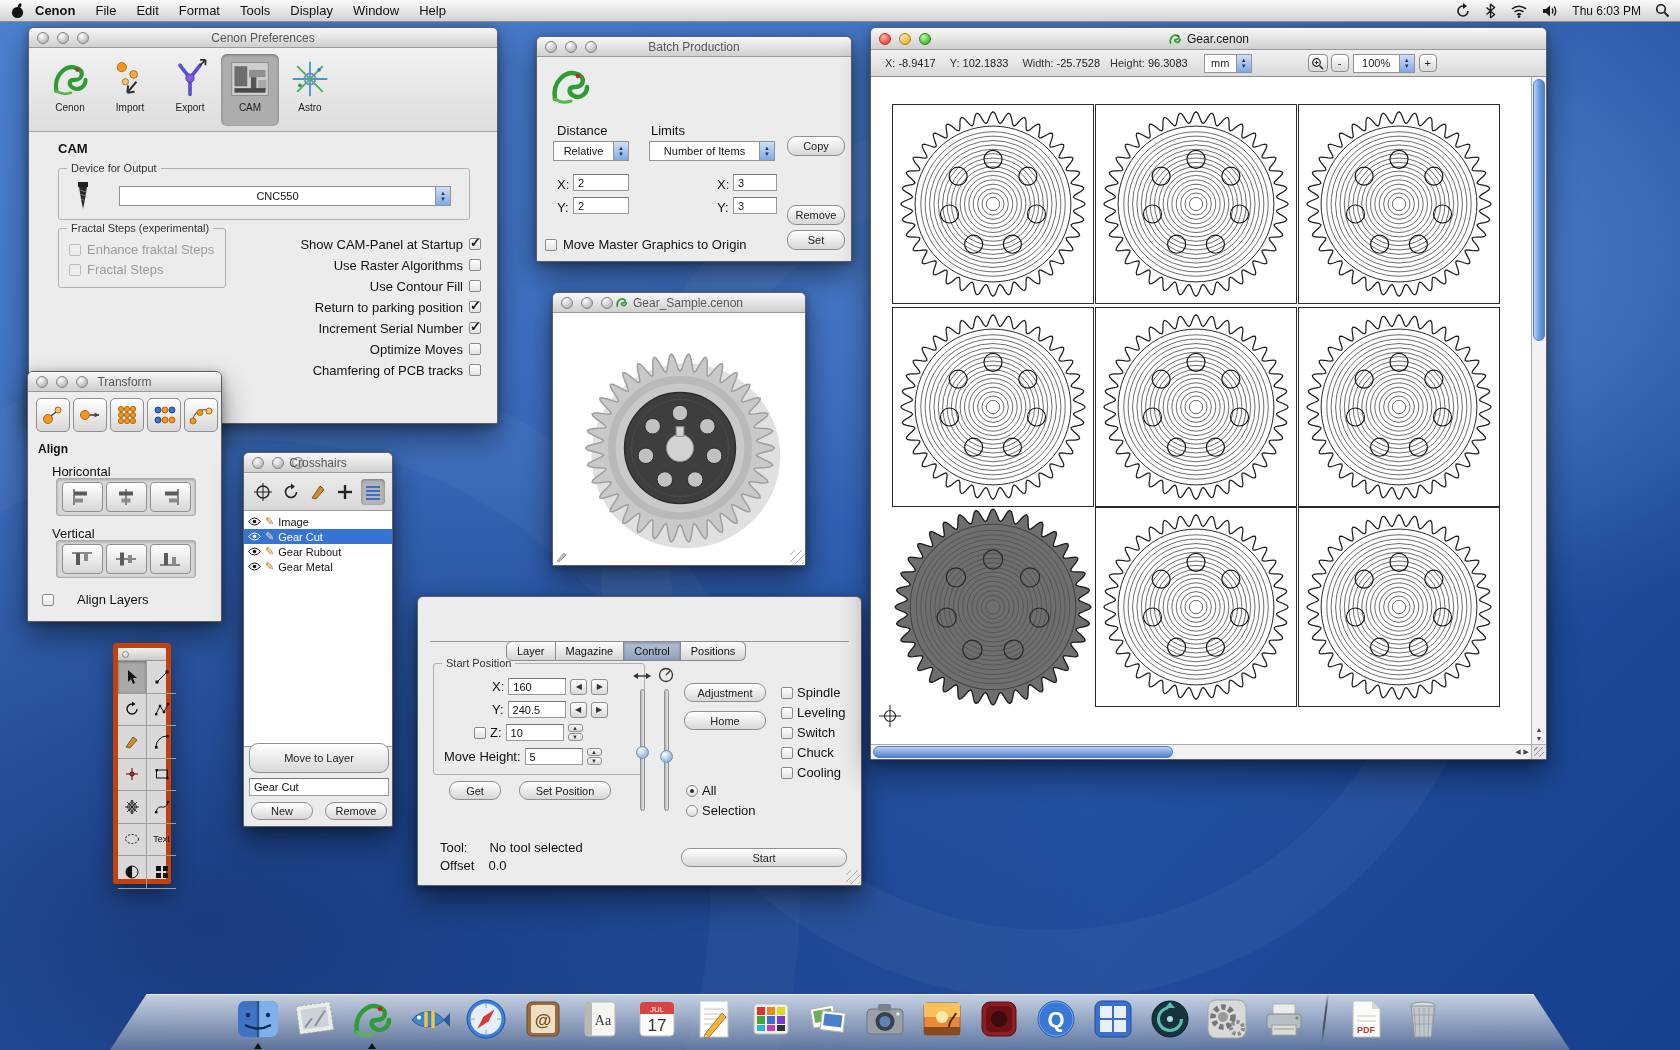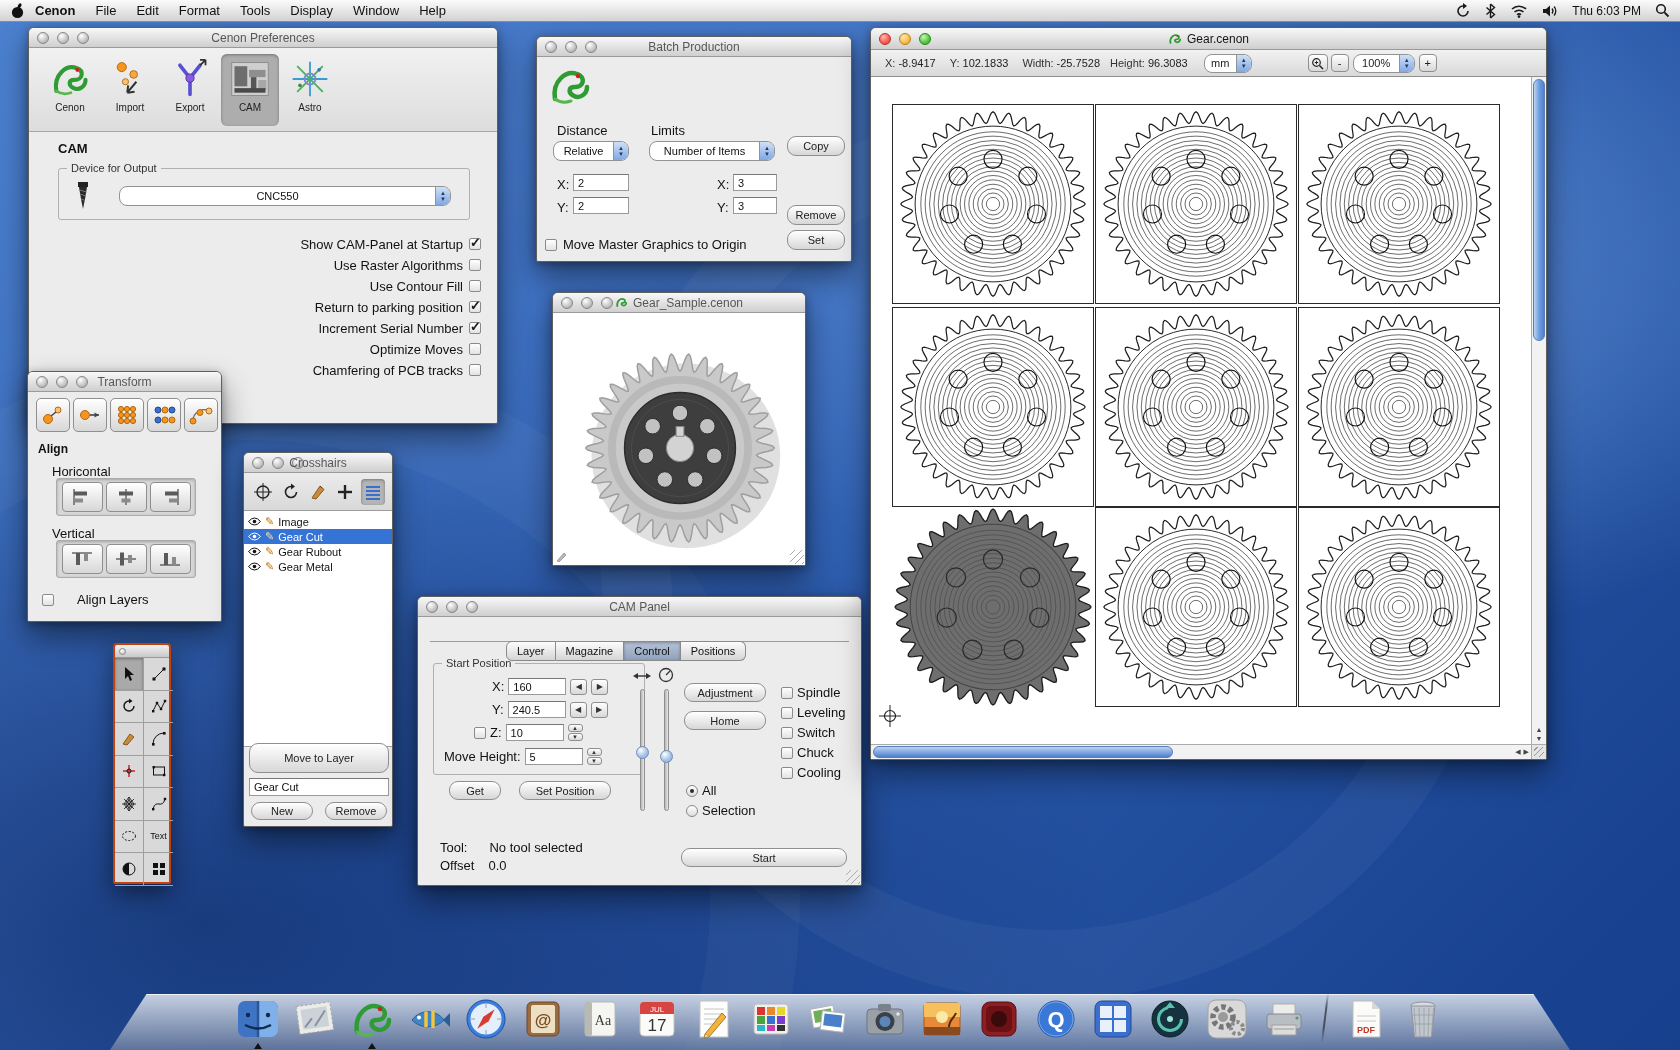--- a/index.html
+++ b/index.html
@@ -42,21 +42,21 @@
 .active .tlb.r{background:radial-gradient(circle at 35% 30%,#ffb9b4,#f65b50 60%,#d73c31);border-color:#b33126}
 .active .tlb.y{background:radial-gradient(circle at 35% 30%,#ffe9b3,#f8bd46 60%,#dd9c22);border-color:#b7821c}
 .active .tlb.g{background:radial-gradient(circle at 35% 30%,#c9f5b9,#4fc93c 60%,#30a324);border-color:#2c831e}
 
 .gbox{position:absolute;border:1px solid #b0b0b0;border-radius:3px}
 .glegend{position:absolute;top:-7px;left:8px;background:#ececec;padding:0 4px;font-size:11px;color:#333;white-space:nowrap}
 .btn{display:flex;align-items:center;justify-content:center;font-size:11px;color:#222;
   border:1px solid #8f8f8f;border-radius:9px;background:linear-gradient(#ffffff,#d7d7d7);
   box-shadow:inset 0 1px 0 #fff}
 .tf{background:#fff;border:1px solid #9a9a9a;border-top-color:#777;font-size:11px;padding:1px 4px;display:flex;align-items:center}
-.combo{display:flex;border:1px solid #939393;border-radius:8px;background:#fff;overflow:hidden;font-size:11px}
+.combo{display:flex;border:1px solid #939393;border-radius:0;background:#fff;overflow:hidden;font-size:11px}
 .cval{flex:1;display:flex;align-items:center;justify-content:center;padding:0 4px;white-space:nowrap}
 .ccap{width:15px;display:flex;flex-direction:column;align-items:center;justify-content:center;
   background:linear-gradient(#cfe0f7,#7fa9e4);border-left:1px solid #939393;color:#25365a;font-size:6px;line-height:6px}
 .cb{width:12px;height:12px;flex:0 0 12px;background:linear-gradient(#fff,#e2e2e2);border:1px solid #8a8a8a;border-radius:2px;position:relative}
 .cb[data-checked="true"]::after{content:"\2713";position:absolute;left:0px;top:-4px;font-size:13px;font-weight:bold;color:#1a1a1a}
 .cb.dis{background:#ededed;border-color:#bdbdbd}
 .radio{width:12px;height:12px;border-radius:50%;background:linear-gradient(#fff,#ddd);border:1px solid #888;position:relative}
 .radio[data-on="true"]::after{content:"";position:absolute;left:3px;top:3px;width:4px;height:4px;border-radius:50%;background:#2b2b2b}
 .lbl{font-size:13px;white-space:nowrap}
 .lbl.dis{color:#9c9c9c}
@@ -91,21 +91,21 @@
 .sbtn{width:17px;height:16px;border:1px solid #8f8f8f;background:linear-gradient(#fff,#d8d8d8);border-radius:3px;
   font-size:8px;display:flex;align-items:center;justify-content:center;color:#333}
 .udp{display:flex;flex-direction:column;gap:1px}
 .udp .sbtn{height:8px;font-size:6px;width:15px}
 .vtrack{position:absolute;width:5px;border:1px solid #8f8f8f;border-radius:3px;background:linear-gradient(90deg,#b5b5b5,#e9e9e9)}
 .sthumb{position:absolute;width:13px;height:13px;border-radius:50%;left:-5px;
   background:radial-gradient(circle at 35% 30%,#fff,#a9c4e8 55%,#7fa8da);border:1px solid #6e8cb8}
 .camrow{position:absolute;display:flex;align-items:center;gap:4px;font-size:11px}
 
 
-.palette{position:absolute;width:58px;background:#d9d9d9;border:2px solid #c2410c;border-radius:4px 4px 2px 2px;
+.palette{position:absolute;width:58px;background:#d9d9d9;border:5px solid #c2410c;border-radius:4px 4px 2px 2px;
   box-shadow:0 10px 22px rgba(0,0,0,.45)}
 .ptitle{height:13px;background:linear-gradient(#f2f2f2,#c9c9c9);border-bottom:1px solid #999;border-radius:4px 4px 0 0;position:relative}
 .pclose{position:absolute;left:4px;top:3px;width:7px;height:7px;border-radius:50%;border:1px solid #8a8a8a;
   background:radial-gradient(circle at 35% 30%,#fff,#bbb)}
 .tgrid{display:grid;grid-template-columns:29px 29px;grid-auto-rows:32.5px}
 .tcell{border-right:1px solid #9e9e9e;border-bottom:1px solid #9e9e9e;display:flex;align-items:center;justify-content:center}
 .tcell:nth-child(2n){border-right:none}
 .tcell.sel{background:#a9a9a9;box-shadow:inset 0 1px 3px rgba(0,0,0,.35)}
 .ttext{font-size:9px;color:#111}
 
@@ -260,20 +260,31 @@
     </svg>
     <div class="combo" style="position:absolute;left:60px;top:17px;width:332px;height:20px">
       <span class="cval">CNC550</span>
       <span class="ccap">
           <span>▲</span>
           <span>▼</span>
         </span>
     </div>
   </div>
 
+  <div class="gbox" style="left:29px;top:200px;width:168px;height:60px">
+    <span class="glegend">Fractal Steps (experimental)</span>
+    <div style="position:absolute;left:10px;top:13px;display:flex;align-items:center;gap:6px">
+      <span class="cb dis" data-checked="false"></span>
+      <span class="lbl dis">Enhance fraktal Steps</span>
+    </div>
+    <div style="position:absolute;left:10px;top:33px;display:flex;align-items:center;gap:6px">
+      <span class="cb dis" data-checked="false"></span>
+      <span class="lbl dis">Fractal Steps</span>
+    </div>
+  </div>
 
   <div class="popt" style="top:209px">
     <span class="lbl">Show CAM-Panel at Startup</span>
     <span class="cb" data-checked="true"></span>
   </div>
   <div class="popt" style="top:230px">
     <span class="lbl">Use Raster Algorithms</span>
     <span class="cb" data-checked="false"></span>
   </div>
   <div class="popt" style="top:251px">
@@ -582,30 +593,20 @@
           <rect x="-4" y="-22" width="8" height="10" fill="#d3d3d3" stroke="#8a8a8a"></rect>
         </svg></div>
     <svg width="12" height="12" viewBox="0 0 12 12" style="position:absolute;left:3px;bottom:3px">
         <path d="M1 11 L8 3 L10 5 L3 12 Z" fill="#b9b9b9" stroke="#8a8a8a" stroke-width=".7"></path>
       </svg>
   </div>
   <div class="grow"></div>
 </div>
 
 <div class="window" style="left:417px;top:596px;width:445px;height:290px;z-index:7">
-  <div class="titlebar">
-    <div class="tl">
-        <span class="tlb r"></span>
-        <span class="tlb y"></span>
-        <span class="tlb g"></span>
-      </div>
-    <div class="wtitle">
-        <span>CAM Panel</span>
-      </div>
-  </div>
   <div class="tabline" style="left:12px;right:12px;top:44px"></div>
   <div class="tabs" style="left:88px;top:44px">
     <div class="tab" data-active="false">
         <span>Layer</span>
       </div>
     <div class="tab" data-active="false">
         <span>Magazine</span>
       </div>
     <div class="tab" data-active="true">
         <span>Control</span>

